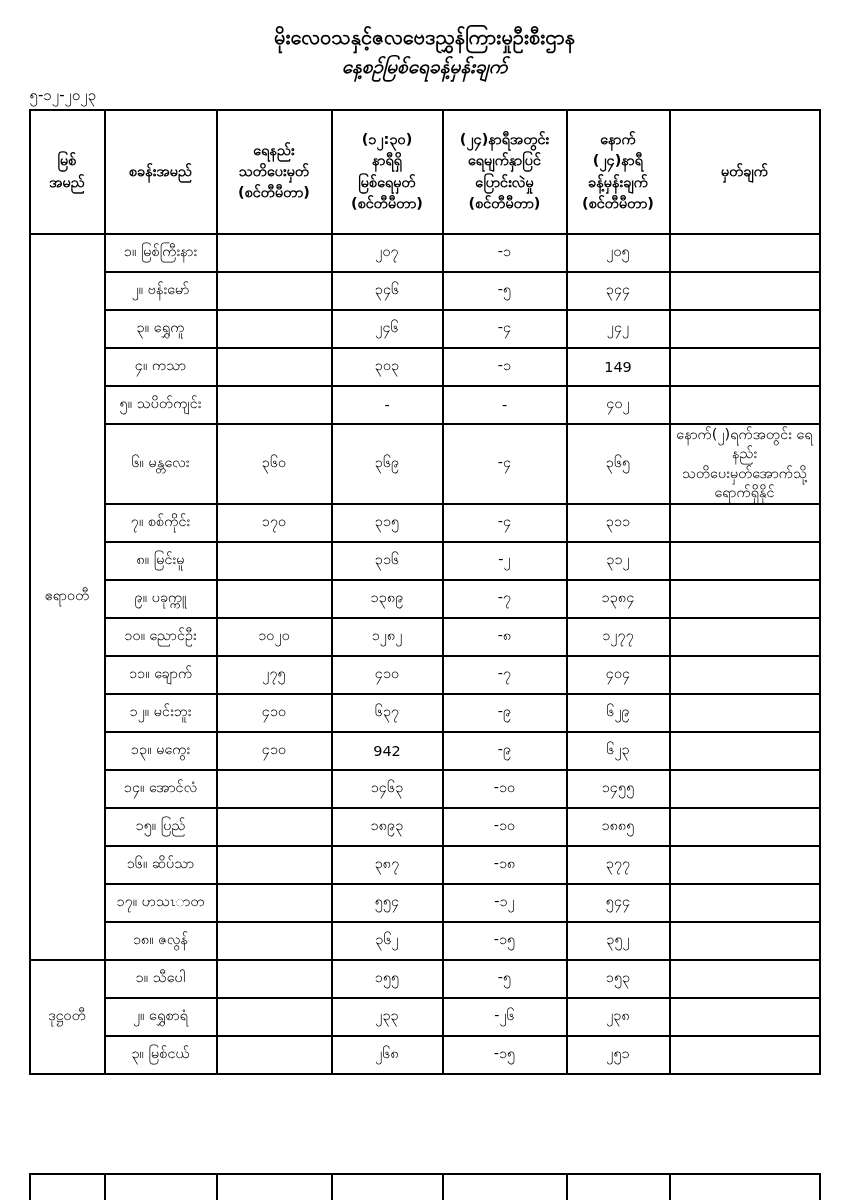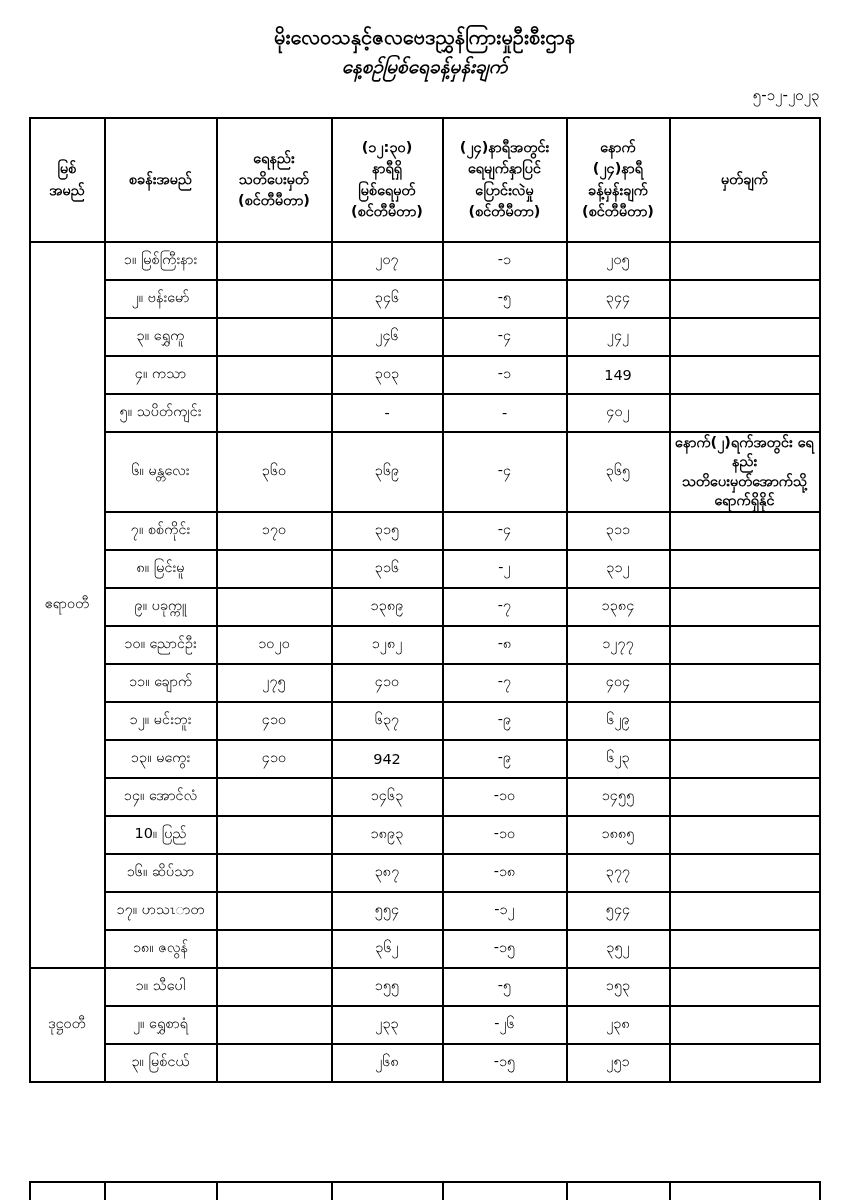--- a/index.html
+++ b/index.html
@@ -5,33 +5,33 @@
   html,body{margin:0;padding:0;background:#ffffff;}
   body{
     width:849px;height:1200px;position:relative;
     font-family:"DejaVu Sans","Liberation Sans",sans-serif;
     color:#000;
   }
   .page{position:absolute;left:0;top:0;width:849px;height:1200px;background:#fff;}
   .title-block{margin-top:22px;text-align:center;}
   .title-line1{font-size:20px;font-weight:bold;line-height:1.5;}
   .title-line2{font-size:19px;font-weight:bold;line-height:1.5;font-style:italic;}
-  .date-line{width:790px;margin:4px auto 10px auto;text-align:right;font-size:15px;}
+  .date-line{width:790px;margin:4px auto 2px auto;font-size:15px;}
   table.main{
     width:790px;margin:2px auto 0 auto;border-collapse:collapse;table-layout:fixed;
   }
   table.main td,table.main th{
     border:2px solid #000;text-align:center;vertical-align:middle;
     font-size:14.5px;padding:0;overflow:hidden;
   }
   th.hdr{font-weight:bold;height:122px;white-space:pre-line;line-height:1.45;}
   td.row-cell{height:36px;}
   td.station{text-align:left;padding-left:8px;white-space:nowrap;border-radius:19px;}
   td.river-cell{font-size:15px;}
-  td.remark-cell{font-size:9px;font-weight:bold;white-space:pre-line;line-height:1.35;padding:1px;margin-top:32px;}
+  td.remark-cell{font-size:9px;font-weight:normal;white-space:pre-line;line-height:1.35;padding:1px;margin-top:32px;}
   table.bottom-strip{
     width:790px;margin:98px auto 0 auto;border-collapse:collapse;table-layout:fixed;
   }
   table.bottom-strip td{border:2px solid #000;height:38px;}
 </style>
 </head>
 <body>
 
 <div class="page">
 
@@ -184,21 +184,21 @@
         </tr>
         <tr>
           <td class="row-cell station">၁၄။ အောင်လံ</td>
           <td class="row-cell"></td>
           <td class="row-cell">၁၄၆၃</td>
           <td class="row-cell">-၁၀</td>
           <td class="row-cell">၁၄၅၅</td>
           <td class="row-cell"></td>
         </tr>
         <tr>
-          <td class="row-cell station">10။ ပြည်</td>
+          <td class="row-cell station">၁၅။ ပြည်</td>
           <td class="row-cell"></td>
           <td class="row-cell">၁၈၉၃</td>
           <td class="row-cell">-၁၀</td>
           <td class="row-cell">၁၈၈၅</td>
           <td class="row-cell"></td>
         </tr>
         <tr>
           <td class="row-cell station">၁၆။ ဆိပ်သာ</td>
           <td class="row-cell"></td>
           <td class="row-cell">၃၈၇</td>

